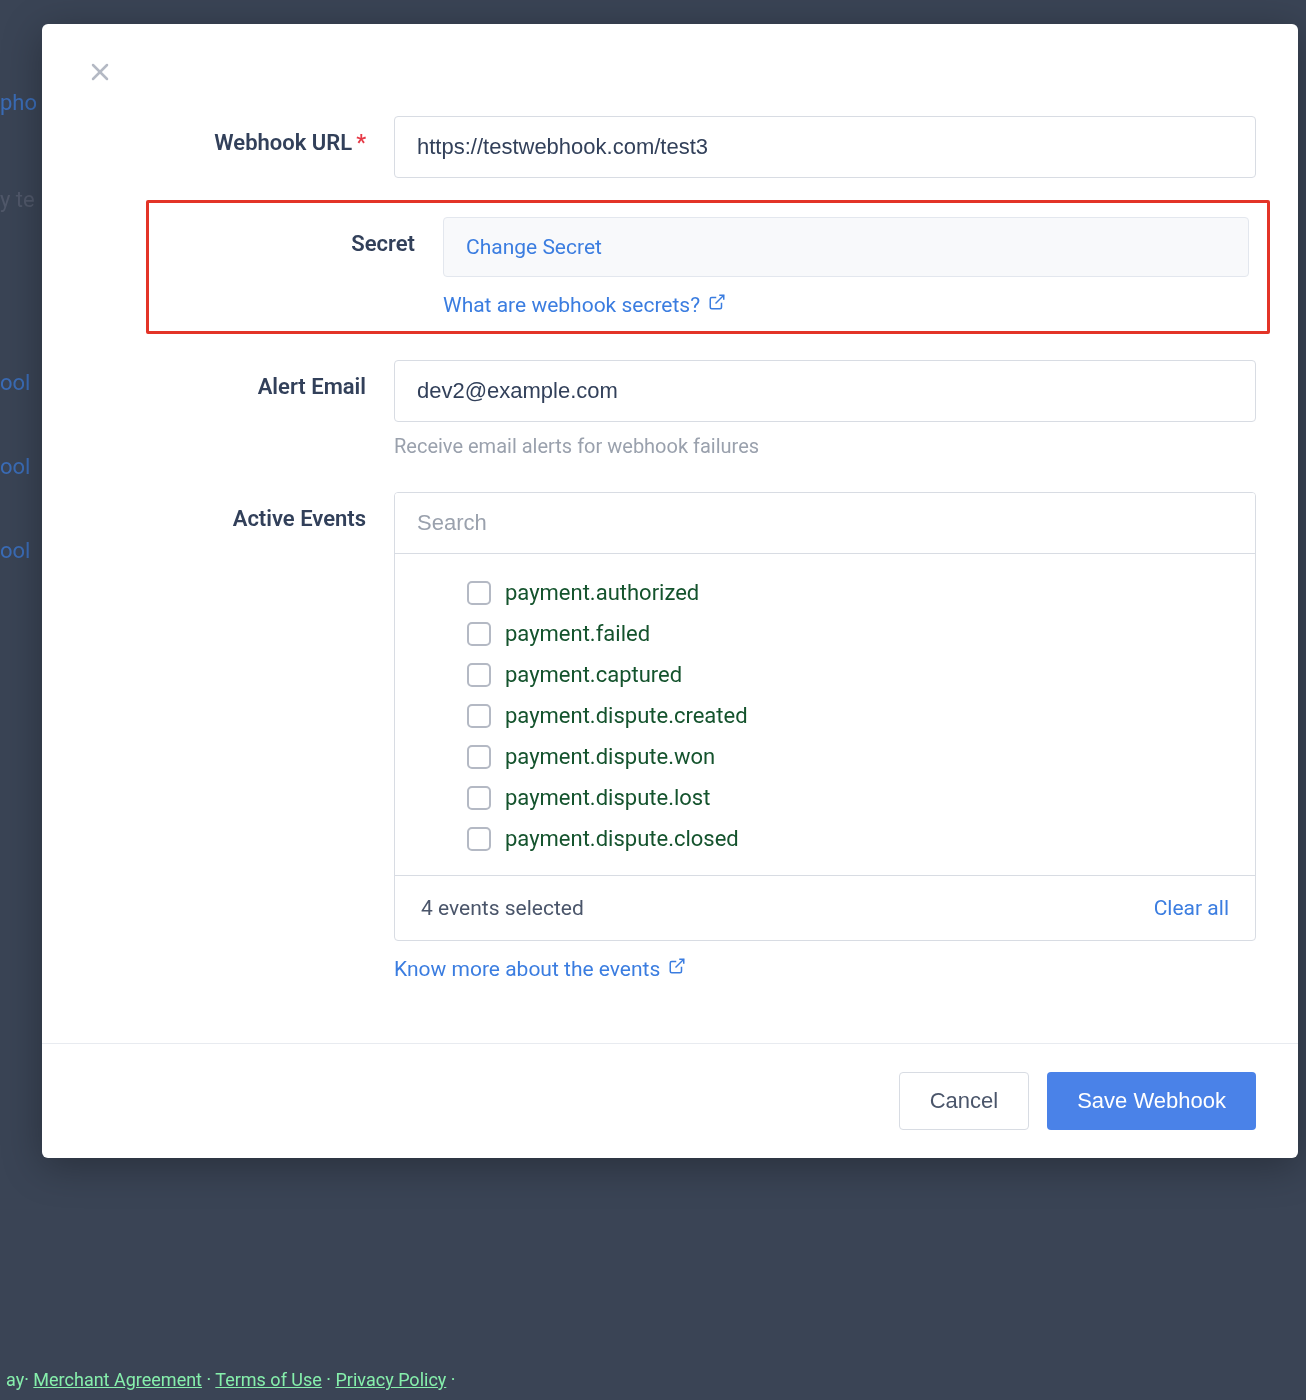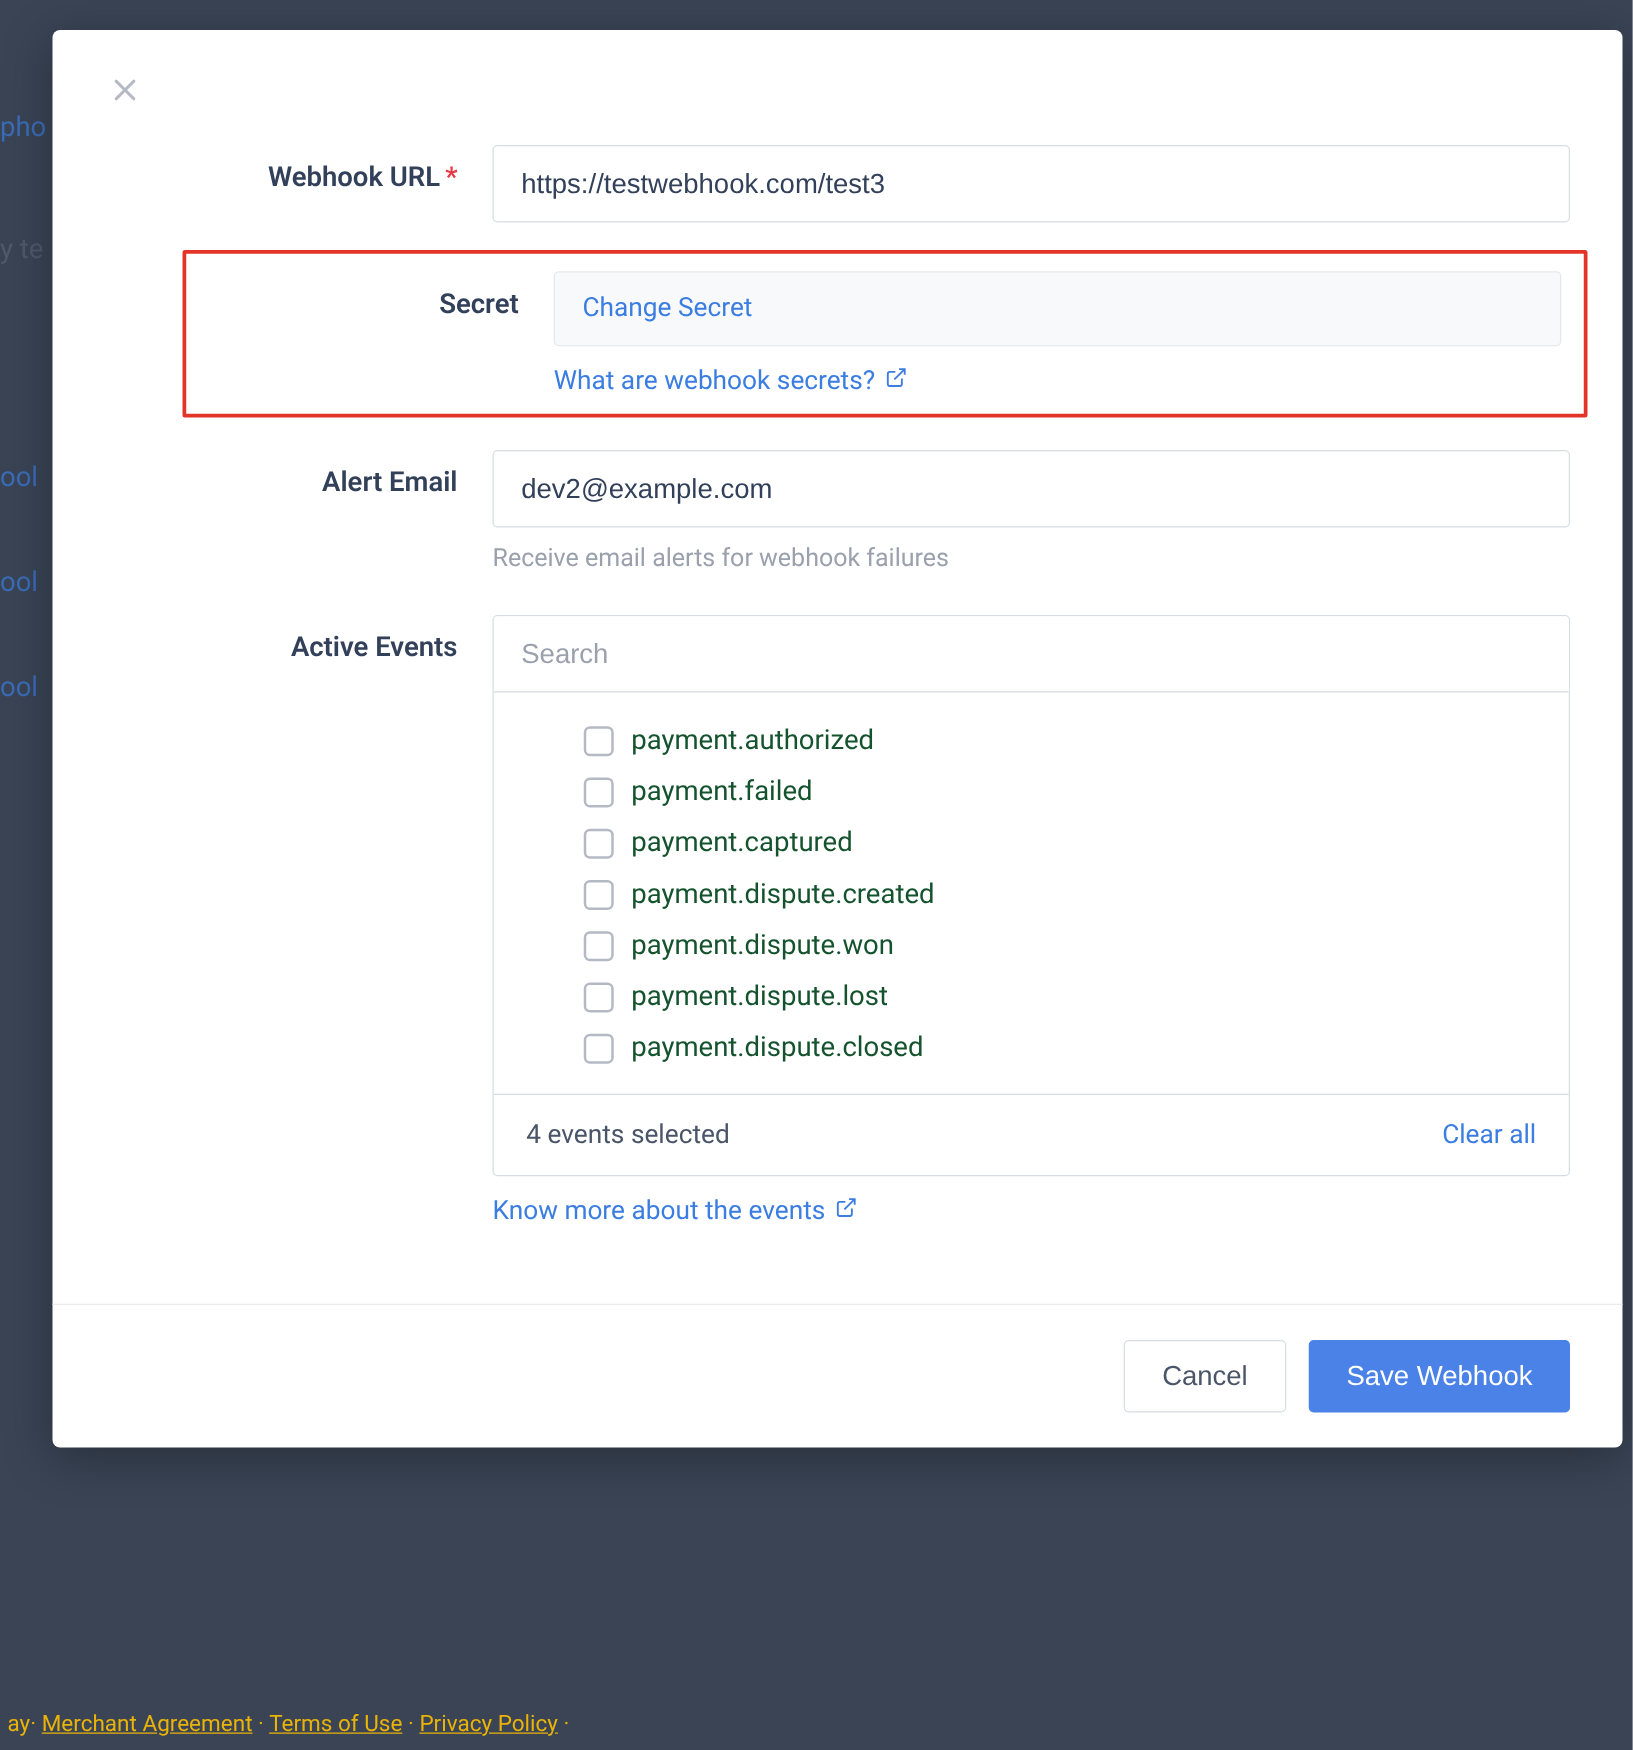--- a/index.html
+++ b/index.html
@@ -242,21 +242,21 @@
       border: 1px solid #d8dce3;
     }
     .btn-primary {
       background: #4a82e8;
       color: #fff;
     }
     .footer-legal {
       position: absolute;
       bottom: 10px;
       left: 6px;
-      color: #eab308;
+      color: #86efac;
       font-size: 18px;
     }
     .footer-legal span {
       text-decoration: underline;
     }
   </style>
 </head>
 <body>
 
 <div class="backdrop">

